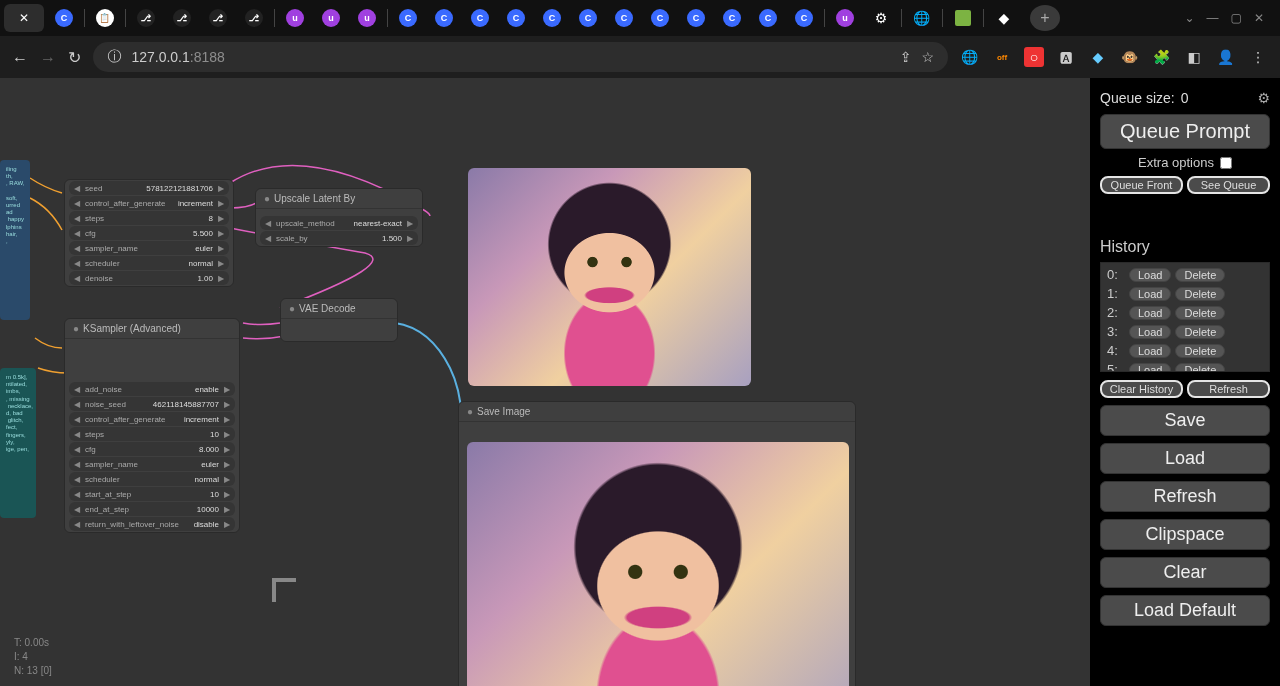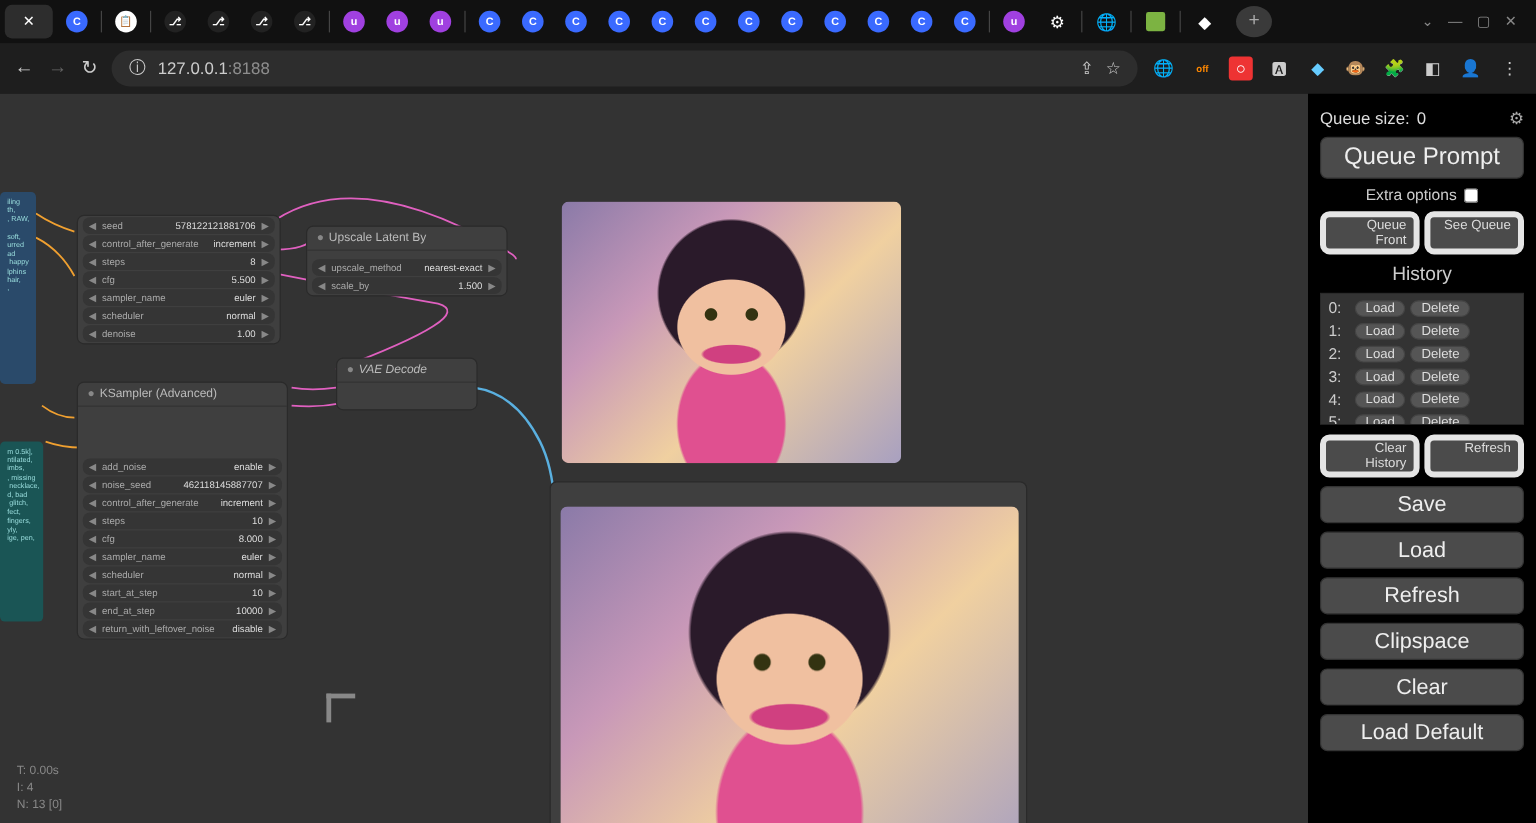--- a/index.html
+++ b/index.html
@@ -214,33 +214,33 @@
     font-size: 20px;
     color: #eee;
     cursor: pointer;
   }
   .extra-row { display: flex; align-items: center; justify-content: center; gap: 6px; font-size: 13px; padding: 2px 0; }
   .extra-row input { width: 12px; height: 12px; }
   .dual-btn { display: flex; gap: 4px; }
   .small-btn {
     flex: 1;
     background: #4b4b4b;
-    border: 5px solid #e5e5e5;
+    border: 2px solid #e5e5e5;
     border-radius: 8px;
     padding: 1px 6px;
-    text-align: right;
+    text-align: center;
     font-size: 11px;
     color: #ddd;
     cursor: pointer;
   }
   .single-small {
     width: 50%;
     margin: 0 auto;
   }
-  .history-title { text-align: center; font-size: 16px; padding: 4px 0 2px; }
+  .history-title { text-align: left; font-size: 16px; padding: 4px 0 2px; margin-top: 36px; }
   .history-list {
     background: #333;
     border: 1px solid #2a2a2a;
     max-height: 110px;
     overflow-y: scroll;
     padding: 2px;
   }
   .hist-item { display: flex; align-items: center; gap: 4px; padding: 2px 4px; font-size: 13px; }
   .hist-item .idx { width: 18px; }
   .hist-btn {
@@ -495,21 +495,21 @@
           </div>
           <div class="node-row" style="background: rgb(53, 53, 53); margin: 1px 4px; border-radius: 6px;">
             <span class="arrow-l">◀</span>
             <span class="row-label">scale_by</span>
             <span class="row-val">1.500</span>
             <span class="arrow-r">▶</span>
           </div>
         </div>
     </div>
 
-    <div class="node" style="left:280px;top:220px;width:118px;height:44px;font-style:italic;">
+    <div class="node" style="left:280px;top:220px;width:118px;height:44px;">
       <div class="node-header"><span class="dot">●</span><span>VAE Decode</span></div>
     </div>
 
     <div class="node" style="left:64px;top:240px;width:176px;">
       <div class="node-header"><span class="dot">●</span><span>KSampler (Advanced)</span></div>
       <div style="height:42px;"></div>
       <div id="ks2rows">
           <div class="node-row" style="background: rgb(53, 53, 53); margin: 1px 4px; border-radius: 6px;">
             <span class="arrow-l">◀</span>
             <span class="row-label">add_noise</span>
@@ -571,20 +571,21 @@
             <span class="arrow-r">▶</span>
           </div>
         </div>
     </div>
 
     <div class="image-preview" style="left:468px;top:90px;width:283px;height:218px;background:#2a2a2a;">
       <div class="face-img"></div>
     </div>
 
     <div class="node" style="left:458px;top:323px;width:398px;">
+      <div class="node-header"><span class="dot">●</span><span>Save Image</span></div>
       <div style="height:12px;"></div>
       <div style="padding:8px;">
         <div class="image-preview" style="position:relative;width:382px;height:300px;">
           <div class="face-img"></div>
         </div>
       </div>
     </div>
 
     <div class="corner-mark"></div>
 

